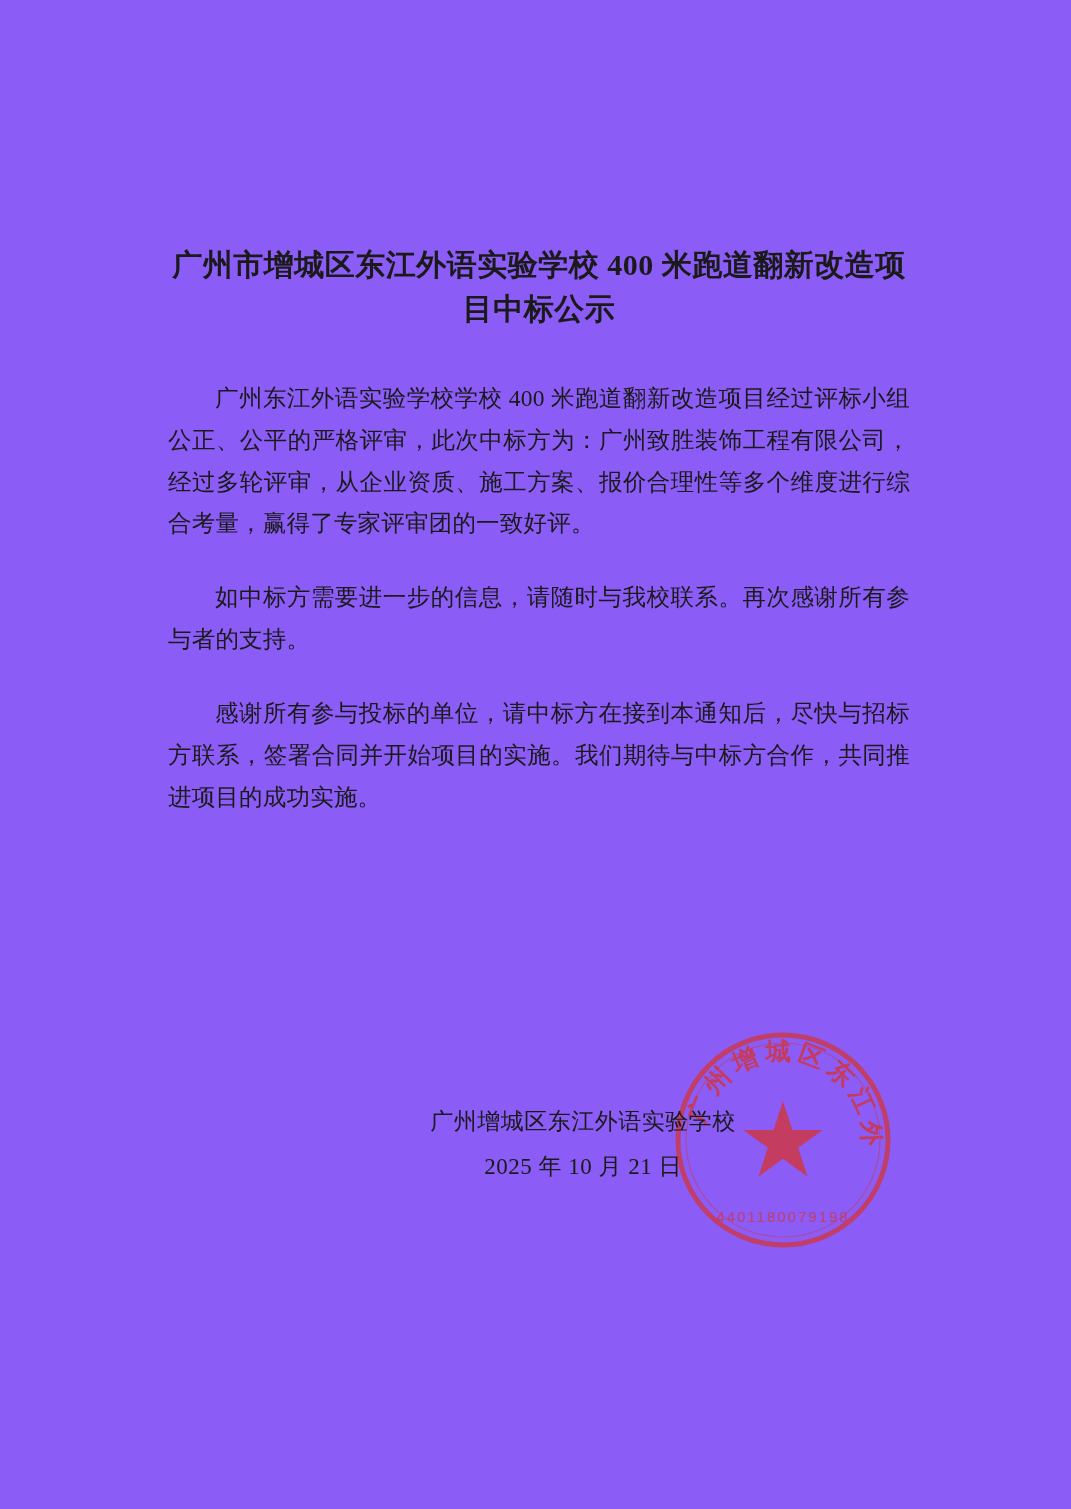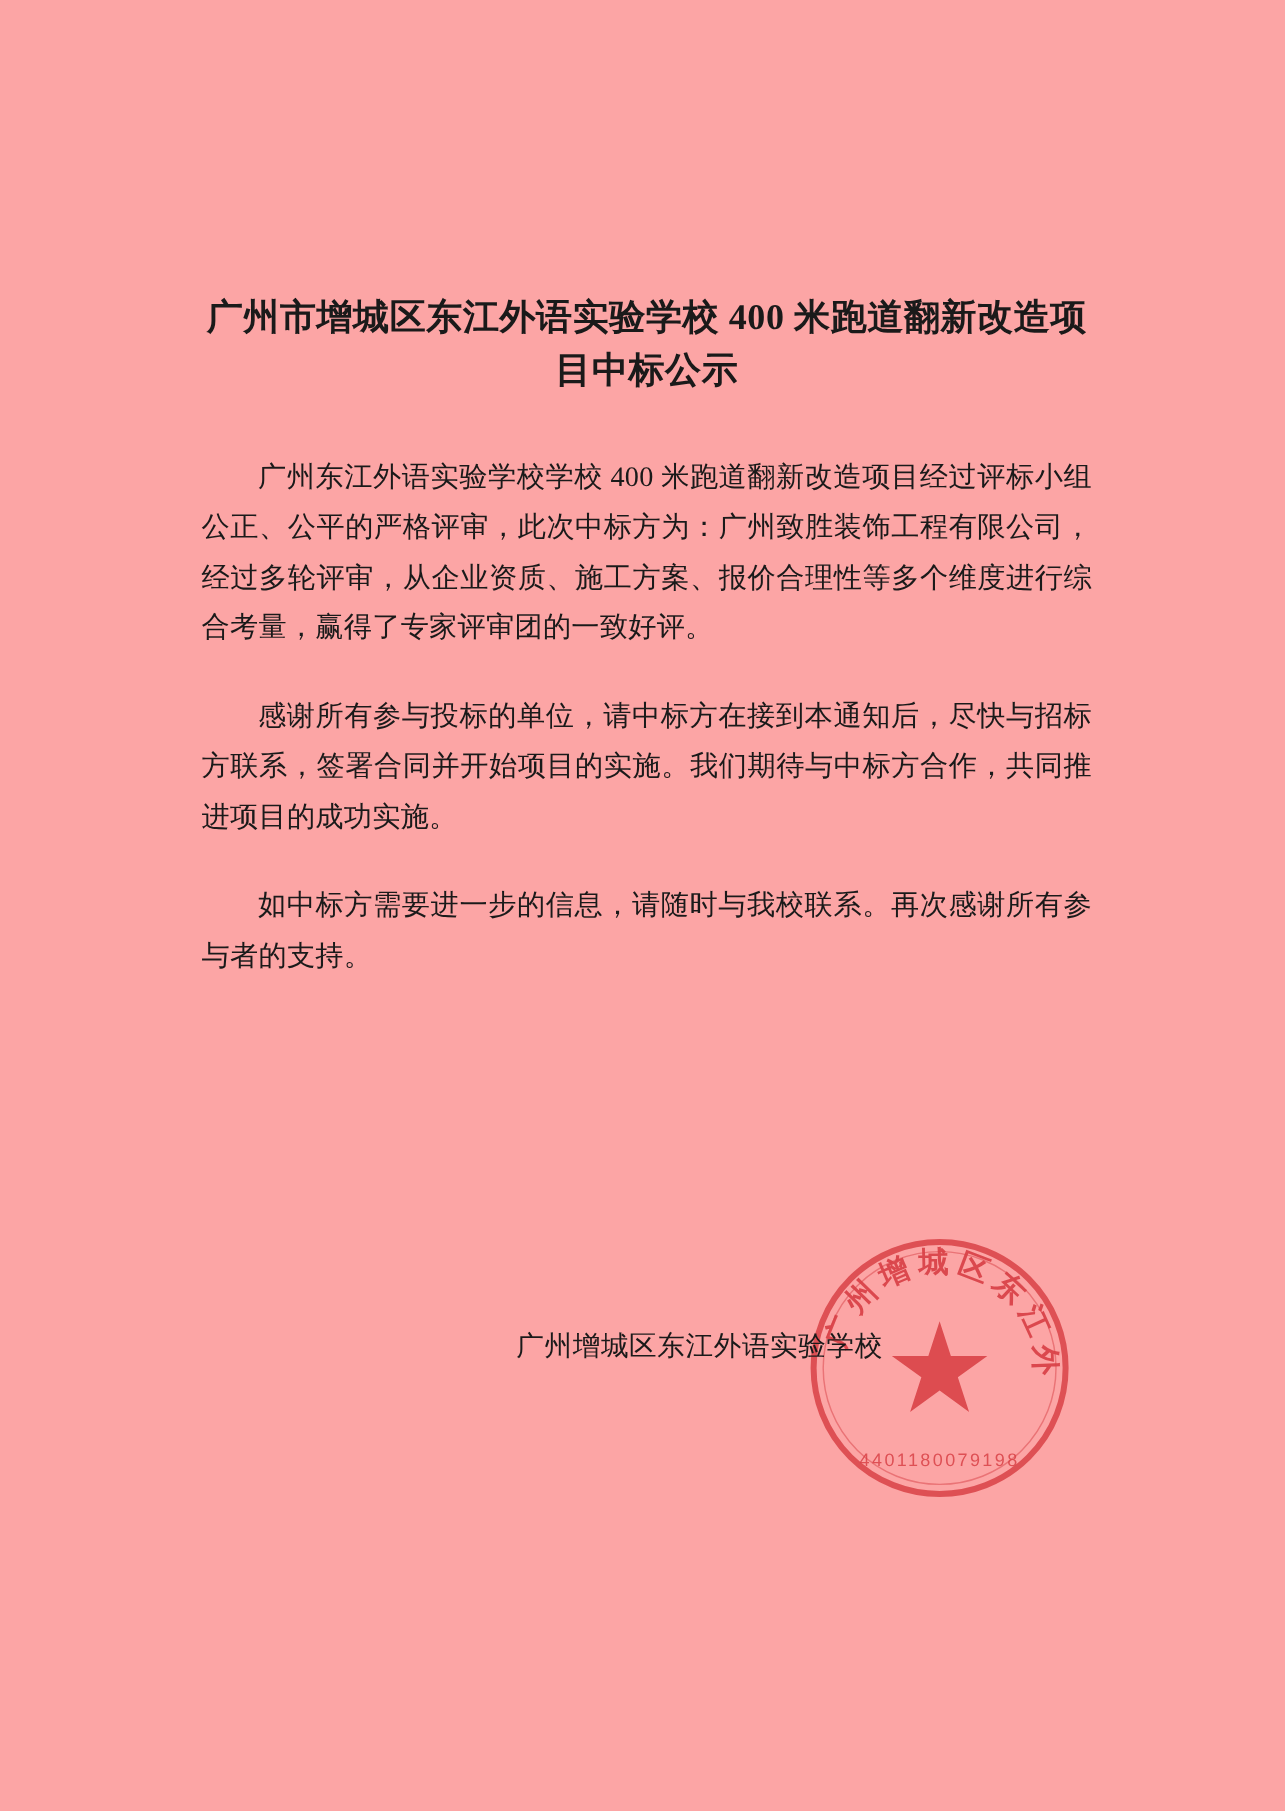--- a/index.html
+++ b/index.html
@@ -11,21 +11,21 @@
     width: 1071px;
     height: 1509px;
     position: relative;
     font-family: "Liberation Serif", "DejaVu Serif", serif;
     color: #1a1a1a;
     overflow: hidden;
   }
   .page {
     position: absolute;
     inset: 0;
-    background: #fca5a5;
+    background: #8b5cf6;
   }
   .doc-body {
     position: absolute;
     left: 168px;
     top: 0;
     width: 742px;
     height: 1509px;
   }
   .doc-title {
     margin: 0;
@@ -80,22 +80,22 @@
 <body>
 
 <div class="page">
 
   <div class="doc-body">
 
     <h1 class="doc-title">广州市增城区东江外语实验学校 400 米跑道翻新改造项目中标公示</h1>
 
     <div class="paragraphs">
       <p class="doc-para">广州东江外语实验学校学校 400 米跑道翻新改造项目经过评标小组公正、公平的严格评审，此次中标方为：广州致胜装饰工程有限公司，经过多轮评审，从企业资质、施工方案、报价合理性等多个维度进行综合考量，赢得了专家评审团的一致好评。</p>
+      <p class="doc-para">如中标方需要进一步的信息，请随时与我校联系。再次感谢所有参与者的支持。</p>
       <p class="doc-para">感谢所有参与投标的单位，请中标方在接到本通知后，尽快与招标方联系，签署合同并开始项目的实施。我们期待与中标方合作，共同推进项目的成功实施。</p>
-      <p class="doc-para">如中标方需要进一步的信息，请随时与我校联系。再次感谢所有参与者的支持。</p>
     </div>
   </div>
 
   <div class="stamp">
     <svg width="222" height="222" viewBox="0 0 222 222" xmlns="http://www.w3.org/2000/svg">
       <defs>
         <path id="arcpath" d="M 31,111 A 80,80 0 1 1 191,111" fill="none"></path>
       </defs>
       <circle cx="111" cy="111" r="105" fill="none" stroke="#d4343a" stroke-width="5" opacity="0.85"></circle>
       <circle cx="111" cy="111" r="97" fill="none" stroke="#d4343a" stroke-width="1.2" opacity="0.5"></circle>
@@ -104,15 +104,16 @@
           <textPath href="#arcpath" startOffset="6%">广州增城区东江外语实验学校</textPath>
         </text>
       </g>
       <polygon fill="#d4343a" opacity="0.9" points="111,72 120.4,100.9 150.8,100.9 126.2,118.8 135.6,147.7 111,129.8 86.4,147.7 95.8,118.8 71.2,100.9 101.6,100.9"></polygon>
       <text x="111" y="193" text-anchor="middle" fill="#d4343a" opacity="0.85" font-family="'Liberation Sans', sans-serif" font-size="15" letter-spacing="2">4401180079198</text>
     </svg>
   </div>
 
   <div class="signature-block">
     <span class="sign-line">广州增城区东江外语实验学校</span>
+    <span class="sign-line">2025 年 10 月 21 日</span>
   </div>
 
 </div>
 
 </body></html>

